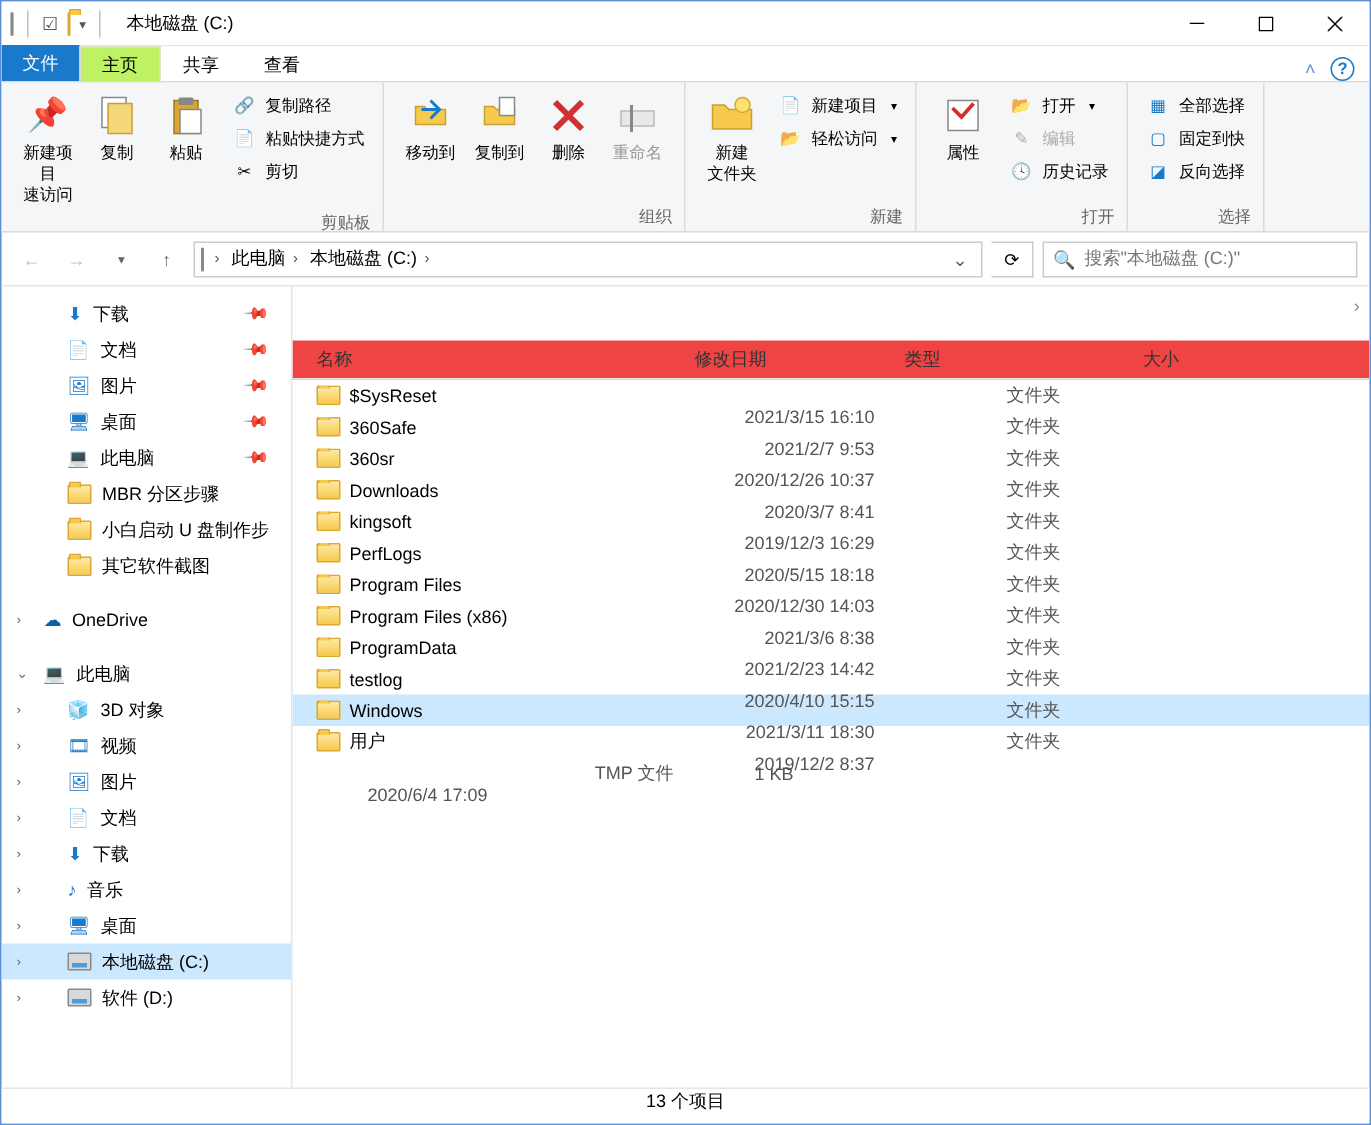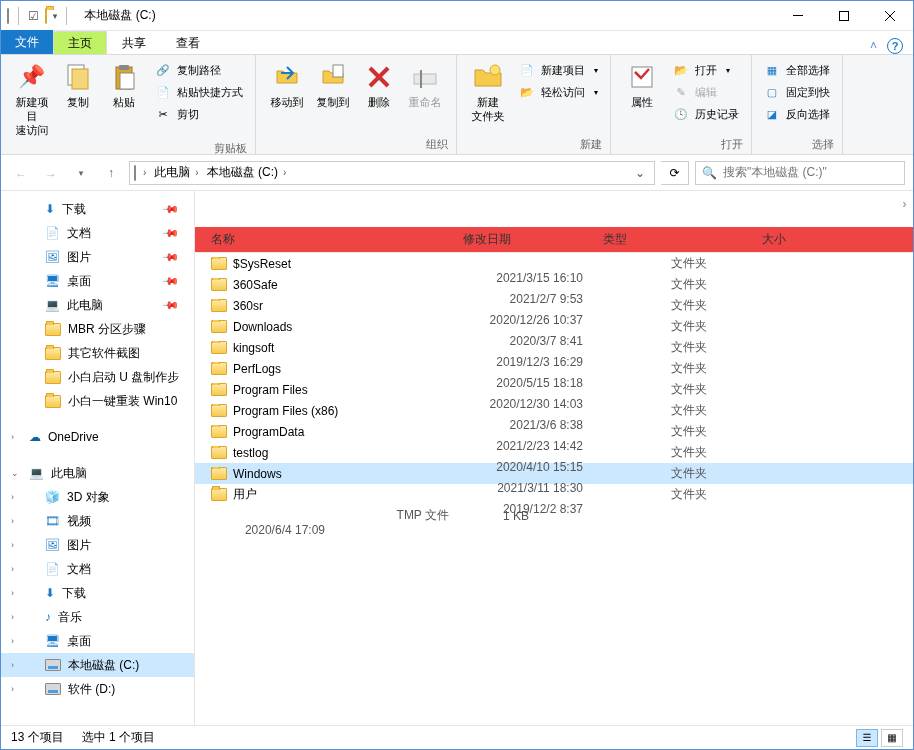--- a/index.html
+++ b/index.html
@@ -49,21 +49,21 @@
 .fhcol.date{width:140px;}
 .fhcol.type{width:124px;}
 .fhcol.size{width:80px;text-align:right;}
 .filerow{display:flex;height:21px;align-items:center;}
 .filerow.selected{background:#cce8ff;}
 .filerow .fc{padding:0 10px;font-size:12px;overflow:hidden;white-space:nowrap;text-align:right;}
 .filerow .fc.name{width:258px;padding-left:16px;display:flex;align-items:center;gap:6px;}
 .filerow .fc.date{width:140px;color:#555;margin-top:28px;}
 .filerow .fc.type{width:124px;color:#555;}
 .filerow .fc.size{width:80px;color:#555;}
-.status{height:24px;border-top:1px solid #e5e5e5;display:flex;align-items:center;padding:0 10px;font-size:12px;gap:18px;position:absolute;bottom:0;left:0;right:0;background:#fff;}
+.status{height:24px;border-top:1px solid #e5e5e5;display:flex;align-items:center;padding:0 10px;font-size:12px;gap:18px;position:absolute;bottom:0;left:0;right:0;background:#fff;flex-direction:column;}
 .status .viewbtns{margin-left:auto;display:flex;gap:3px;}
 .status .vbtn{width:22px;height:18px;border:1px solid #ccc;display:flex;align-items:center;justify-content:center;font-size:10px;}
 .status .vbtn.active{background:#cce8ff;border-color:#7ab8e8;}
 .folder-ic{width:16px;height:13px;background:linear-gradient(#ffe9a6,#f7ca4d);border:1px solid #d9a830;border-radius:1px;position:relative;}
 .folder-ic::before{content:"";position:absolute;top:-3px;left:0;width:6px;height:3px;background:#f7ca4d;border:1px solid #d9a830;border-bottom:none;border-radius:1px 1px 0 0;}
 .file-ic{width:13px;height:16px;background:#fff;border:1px solid #999;position:relative;}
 .drive-ic{width:16px;height:12px;background:#d8d8d8;border:1px solid #888;border-radius:1px;position:relative;}
 .drive-ic::after{content:"";position:absolute;bottom:1px;left:2px;right:2px;height:3px;background:#4a9de0;}
 .scrollcorner{position:absolute;top:0;right:0;width:17px;height:26px;display:flex;align-items:center;justify-content:center;color:#888;}
 </style>
@@ -324,29 +324,25 @@
         <span style="color:#555">💻</span>
         <span>此电脑</span>
         <span class="pin">📌</span>
       </div>
     <div class="navitem indent1">
         <span class="folder-ic"></span>
         <span>MBR 分区步骤</span>
       </div>
     <div class="navitem indent1">
         <span class="folder-ic"></span>
+        <span>小白启动 U 盘制作步</span>
+      </div>
+    <div class="navitem indent1">
+        <span class="folder-ic"></span>
         <span>其它软件截图</span>
-      </div>
-    <div class="navitem indent1">
-        <span class="folder-ic"></span>
-        <span>小白启动 U 盘制作步</span>
-      </div>
-    <div class="navitem indent1">
-        <span class="folder-ic"></span>
-        <span>小白一键重装 Win10</span>
       </div>
     <div class="navspacer"></div>
     <div class="navitem">
         <span class="exp">›</span>
         <span style="color:#0a64a4">☁</span>
         <span>OneDrive</span>
       </div>
     <div class="navspacer"></div>
     <div class="navitem">
         <span class="exp">⌄</span>

